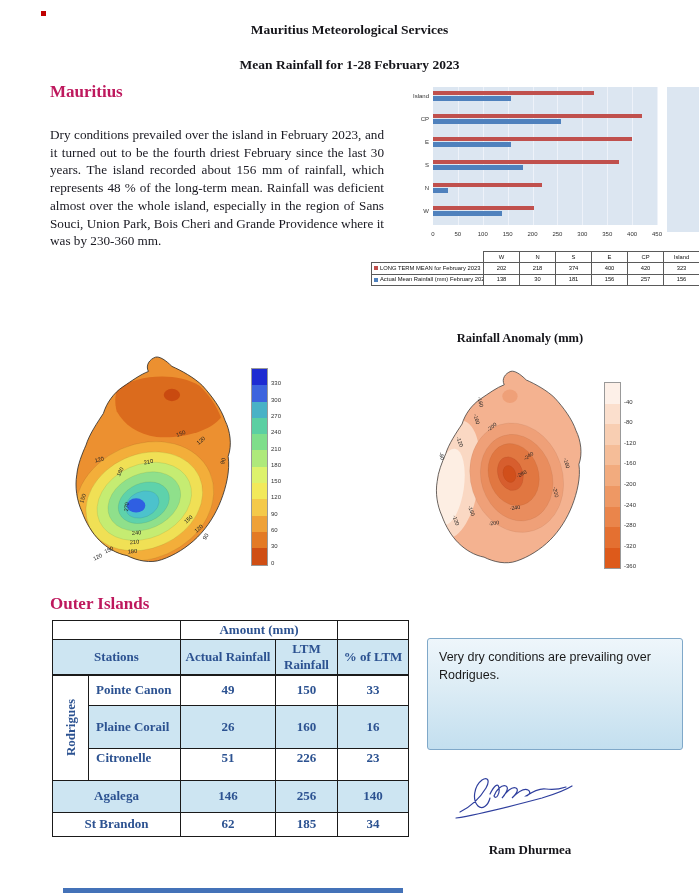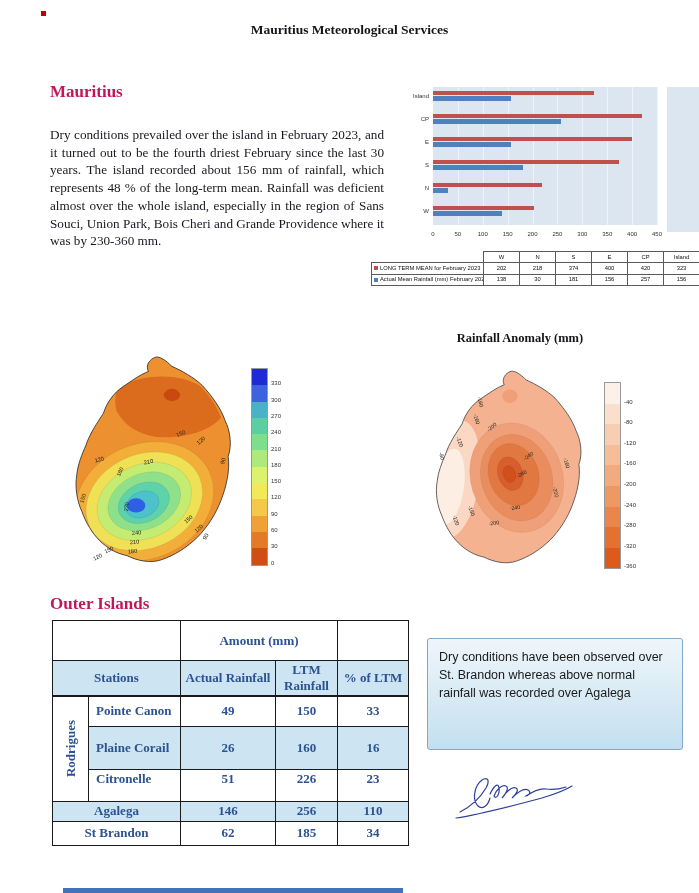--- a/index.html
+++ b/index.html
@@ -60,20 +60,21 @@
   .sig-role{font-weight:bold;font-size:13.5px;color:#15151a}
 </style>
 </head>
 <body>
 
 <div class="page">
 
   <div class="abs" style="left:41px;top:11px;width:5px;height:5px;background:#c00000"></div>
 
   <div class="abs ctr doc-title" style="left:0;top:22px;width:699px">Mauritius Meteorological Services</div>
+  <div class="abs ctr doc-title" style="left:0;top:57px;width:699px">Mean Rainfall for 1-28 February 2023</div>
 
   <div class="abs sec-head" style="left:50px;top:82px">Mauritius</div>
 
   <div class="abs body-text" style="left:50px;top:126px;width:334px">Dry conditions prevailed over the island in February 2023, and it turned out to be the fourth driest February since the last 30 years.  The island recorded about 156 mm of rainfall, which represents 48 % of the long-term mean. Rainfall was deficient almost over the whole island, especially in the region of Sans Souci, Union Park, Bois Cheri and Grande Providence where it was by 230-360 mm.</div>
 
   <div class="abs" id="chart">
     <div id="plot" style="background: rgb(220, 230, 241);">
         <div class="grid" style="left: 24.8889px;"></div>
         <div class="grid" style="left: 49.7778px;"></div>
         <div class="grid" style="left: 74.6667px;"></div>
@@ -296,21 +297,21 @@
 
   <table id="oi-table">
     <colgroup>
         <col style="width:36px">
         <col style="width:92px">
         <col style="width:95px">
         <col style="width:62px">
         <col style="width:71px">
       </colgroup>
     <tbody>
-        <tr style="height:40px">
+        <tr style="height:19px">
       <td colspan="2"></td>
       <td colspan="2">Amount (mm)</td>
       <td></td>
     </tr>
     <tr class="hdr2 lb" style="height:32px">
       <td colspan="2" class="lb">Stations</td>
       <td class="lb">Actual Rainfall</td>
       <td class="lb">LTM Rainfall</td>
       <td class="lb">% of LTM</td>
     </tr>
@@ -328,37 +329,38 @@
       <td class="lb">26</td>
       <td class="lb">160</td>
       <td class="lb">16</td>
     </tr>
     <tr style="height:32px">
       <td class="stn" style="vertical-align:top">Citronelle</td>
       <td style="vertical-align:top">51</td>
       <td style="vertical-align:top">226</td>
       <td style="vertical-align:top">23</td>
     </tr>
-    <tr class="lb" style="height:20px">
+    <tr class="lb" style="height:32px">
       <td colspan="2" class="lb">Agalega</td>
       <td class="lb">146</td>
       <td class="lb">256</td>
-      <td class="lb">110</td>
+      <td class="lb">140</td>
     </tr>
     <tr style="height:24px">
       <td colspan="2">St Brandon</td>
       <td>62</td>
       <td>185</td>
       <td>34</td>
     </tr>
   </tbody>
     </table>
 
   <div class="abs" id="note-box">
-    <p>Dry conditions have been observed over St. Brandon whereas above normal rainfall was recorded over Agalega</p>
+    <p>Very dry conditions are prevailing over Rodrigues.</p>
   </div>
 
   <svg class="abs" style="left:452px;top:768px" width="135" height="58" viewBox="0 0 135 58">
     <path d="M8,44 C20,38 28,30 34,20 C38,13 36,8 30,12 C22,18 20,32 26,38 C30,42 36,38 38,30 M38,26 C42,18 46,14 47,20 C48,26 44,32 42,28 C44,22 50,16 54,18 C58,20 52,28 50,30 C54,24 60,18 64,20 C68,22 62,28 60,30 C66,24 72,20 76,22 C80,24 76,28 74,28 C80,24 88,20 94,21 C100,22 108,21 114,19 M4,50 C30,46 60,38 90,30 C100,27 112,23 120,18" fill="none" stroke="#2f3f9e" stroke-width="1.2" stroke-linecap="round"></path>
   </svg>
+  <div class="abs ctr sig-name" style="left:445px;top:842px;width:170px">Ram Dhurmea</div>
 
   <div class="abs" style="left:63px;top:888px;width:340px;height:5px;background:#4472b8"></div>
 </div>
 
 </body></html>

